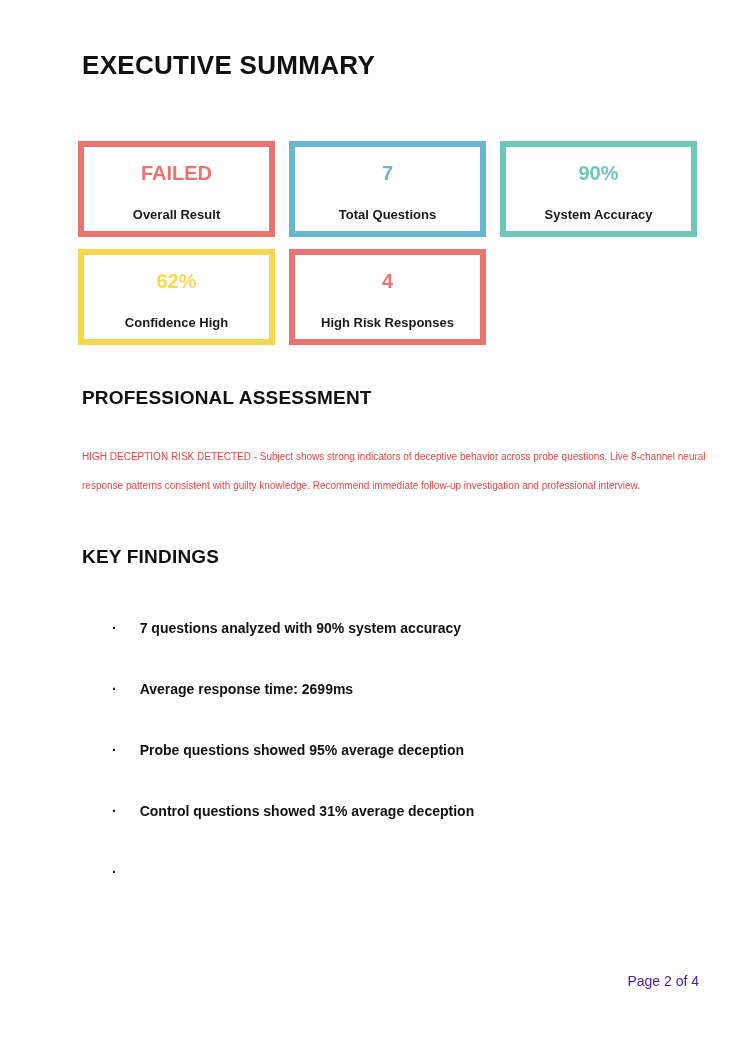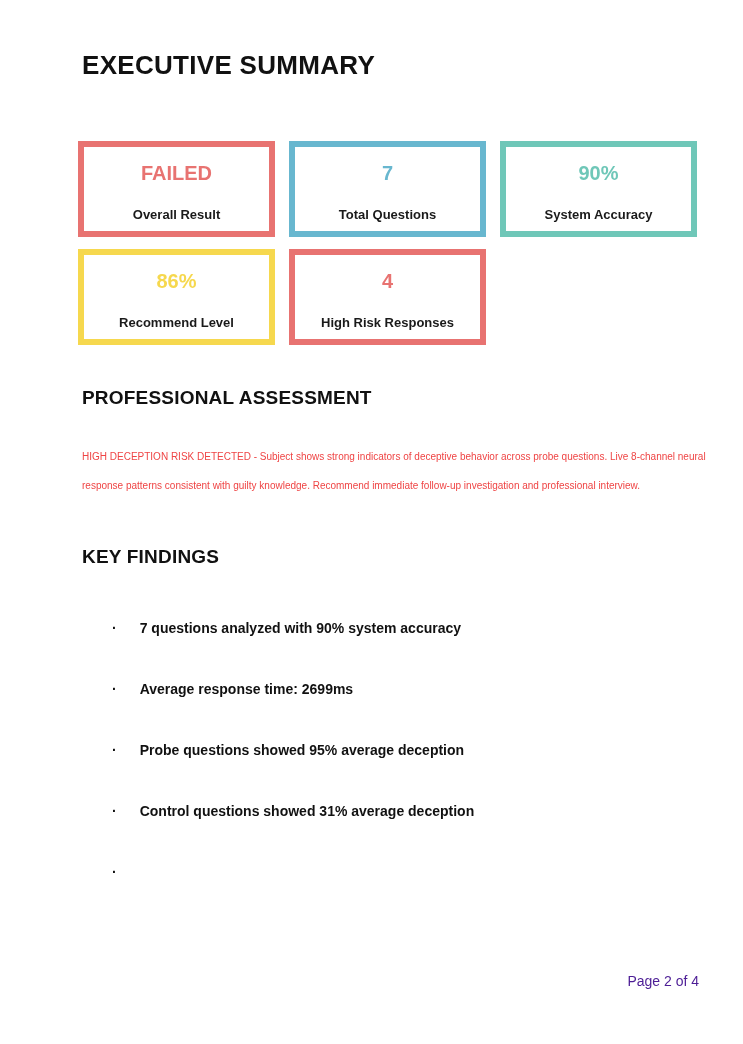--- a/index.html
+++ b/index.html
@@ -106,22 +106,22 @@
     </div>
     <div class="card" style="--accent: #68B7CF;">
       <div class="value">7</div>
       <div class="label">Total Questions</div>
     </div>
     <div class="card" style="--accent: #6FC7B8;">
       <div class="value">90%</div>
       <div class="label">System Accuracy</div>
     </div>
     <div class="card" style="--accent: #F6D84E;">
-      <div class="value">86%</div>
-      <div class="label">Recommend Level</div>
+      <div class="value">62%</div>
+      <div class="label">Confidence High</div>
     </div>
     <div class="card" style="--accent: #E87371;">
       <div class="value">4</div>
       <div class="label">High Risk Responses</div>
     </div>
   </div>
 
   <h2 class="section-heading">PROFESSIONAL ASSESSMENT</h2>
   <p class="assessment-body">HIGH DECEPTION RISK DETECTED - Subject shows strong indicators of deceptive behavior across probe questions. Live 8-channel neural response patterns consistent with guilty knowledge. Recommend immediate follow-up investigation and professional interview.</p>
 

